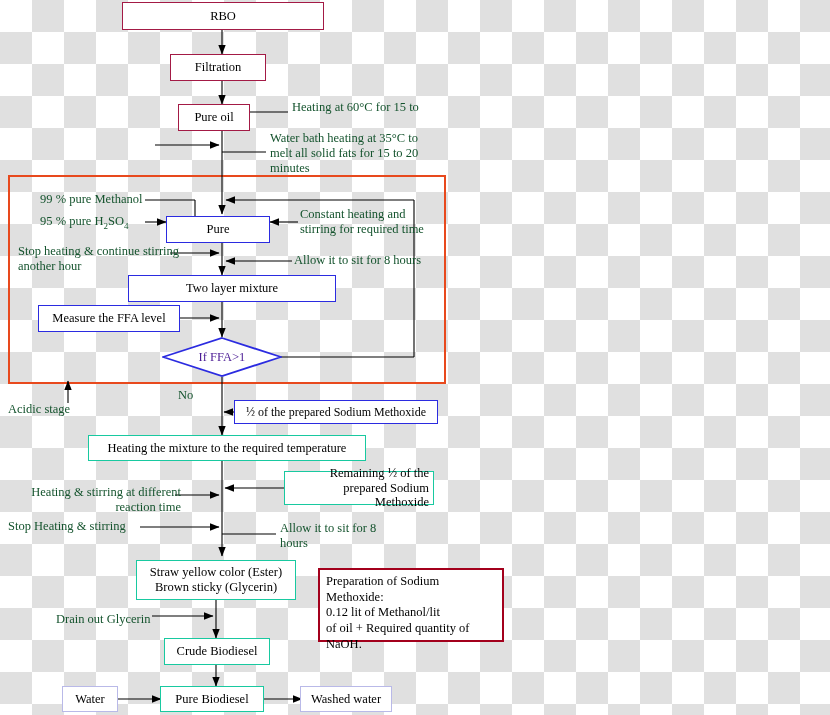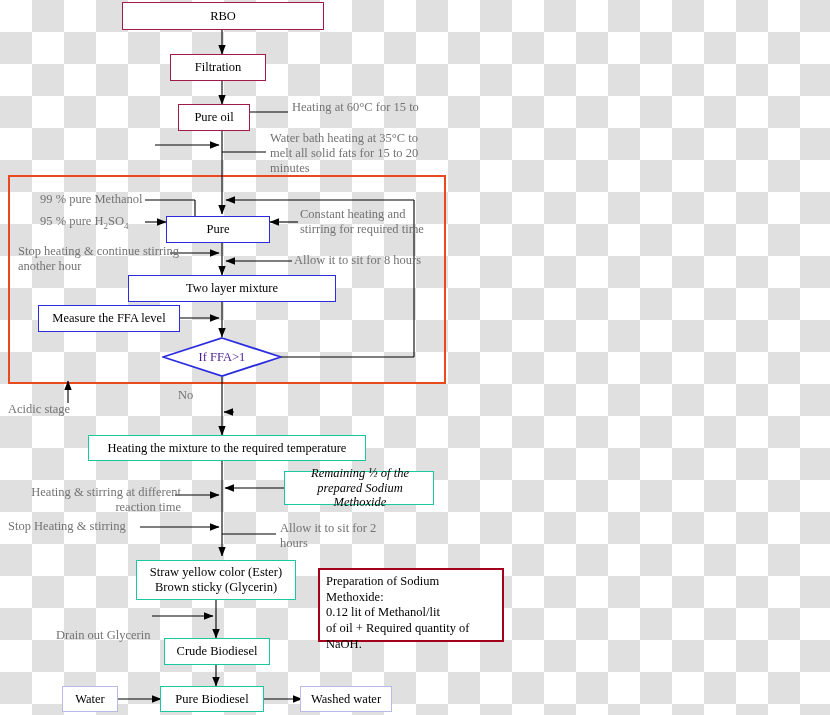--- a/index.html
+++ b/index.html
@@ -41,21 +41,21 @@
   .crimson{border:1.6px solid #a31a45;}
   .blue{border:1.6px solid #2b2be0;}
   .teal{border:1.6px solid #18c9a0;}
   .lav{border:1.4px solid #b9b9e8;}
   .dred{border:2px solid #a3001c;}
 
   .txt{
     position:absolute;
     font-size:12.5px;
     line-height:1.2;
-    color:#737373;
+    color:#14532d;
     text-align:left;
     background:transparent;
   }
 
   .diamond-wrap{position:absolute;}
   .diamond{
     position:absolute;left:0;top:0;width:100%;height:100%;
   }
   .diamond-label{
     position:absolute;left:0;top:0;width:100%;height:100%;
@@ -171,28 +171,31 @@
     <span>Measure the FFA level</span>
   </div>
 
   <div class="diamond-wrap" style="left:162px;top:337px;width:120px;height:40px;">
     <svg class="diamond" viewBox="0 0 120 40" preserveAspectRatio="none">
       <polygon points="60,1 119,20 60,39 1,20" fill="#ffffff" stroke="#2b2be0" stroke-width="1.8"></polygon>
     </svg>
     <div class="diamond-label">If FFA&gt;1</div>
   </div>
 
+  <div class="box blue" style="left:234px;top:400px;width:204px;height:24px;font-size:12px;">
+    <span>½ of the prepared Sodium Methoxide</span>
+  </div>
 
   <div class="box teal" style="left:88px;top:435px;width:278px;height:26px;">
     <span>Heating the mixture to the required temperature</span>
   </div>
 
   <div class="box teal" style="left:284px;top:471px;width:150px;height:34px;flex-direction:column;align-items:flex-start;padding-left:6px;">
 
-    <span style="text-align:center;font-style:italic;">Remaining ½ of the prepared Sodium Methoxide</span>
+    <span style="text-align:right;">Remaining ½ of the prepared Sodium Methoxide</span>
   </div>
 
   <div class="box teal" style="left:136px;top:560px;width:160px;height:40px;flex-direction:column;">
     <span>Straw yellow color (Ester)</span>
     <span>Brown sticky (Glycerin)</span>
   </div>
 
   <div class="box dred left" style="left:318px;top:568px;width:186px;height:74px;flex-direction:column;align-items:flex-start;padding:4px 6px;line-height:1.25;">
     <span>Preparation of Sodium Methoxide:</span>
     <span>0.12 lit of Methanol/lit</span>
@@ -260,21 +263,21 @@
   <div class="txt" style="left:16px;top:485px;width:165px;text-align:right;">
     <span>Heating &amp; stirring at different</span><br>
     <span>reaction time</span>
   </div>
 
   <div class="txt" style="left:8px;top:519px;width:140px;">
     <span>Stop Heating &amp; stirring</span>
   </div>
 
   <div class="txt" style="left:280px;top:521px;width:140px;">
-    <span>Allow  it to sit for 2</span><br>
+    <span>Allow  it to sit for 8</span><br>
     <span>hours</span>
   </div>
 
-  <div class="txt" style="left:56px;top:628px;width:140px;">
+  <div class="txt" style="left:56px;top:612px;width:140px;">
     <span>Drain out Glycerin</span>
   </div>
 
 </div>
 
 </body></html>

